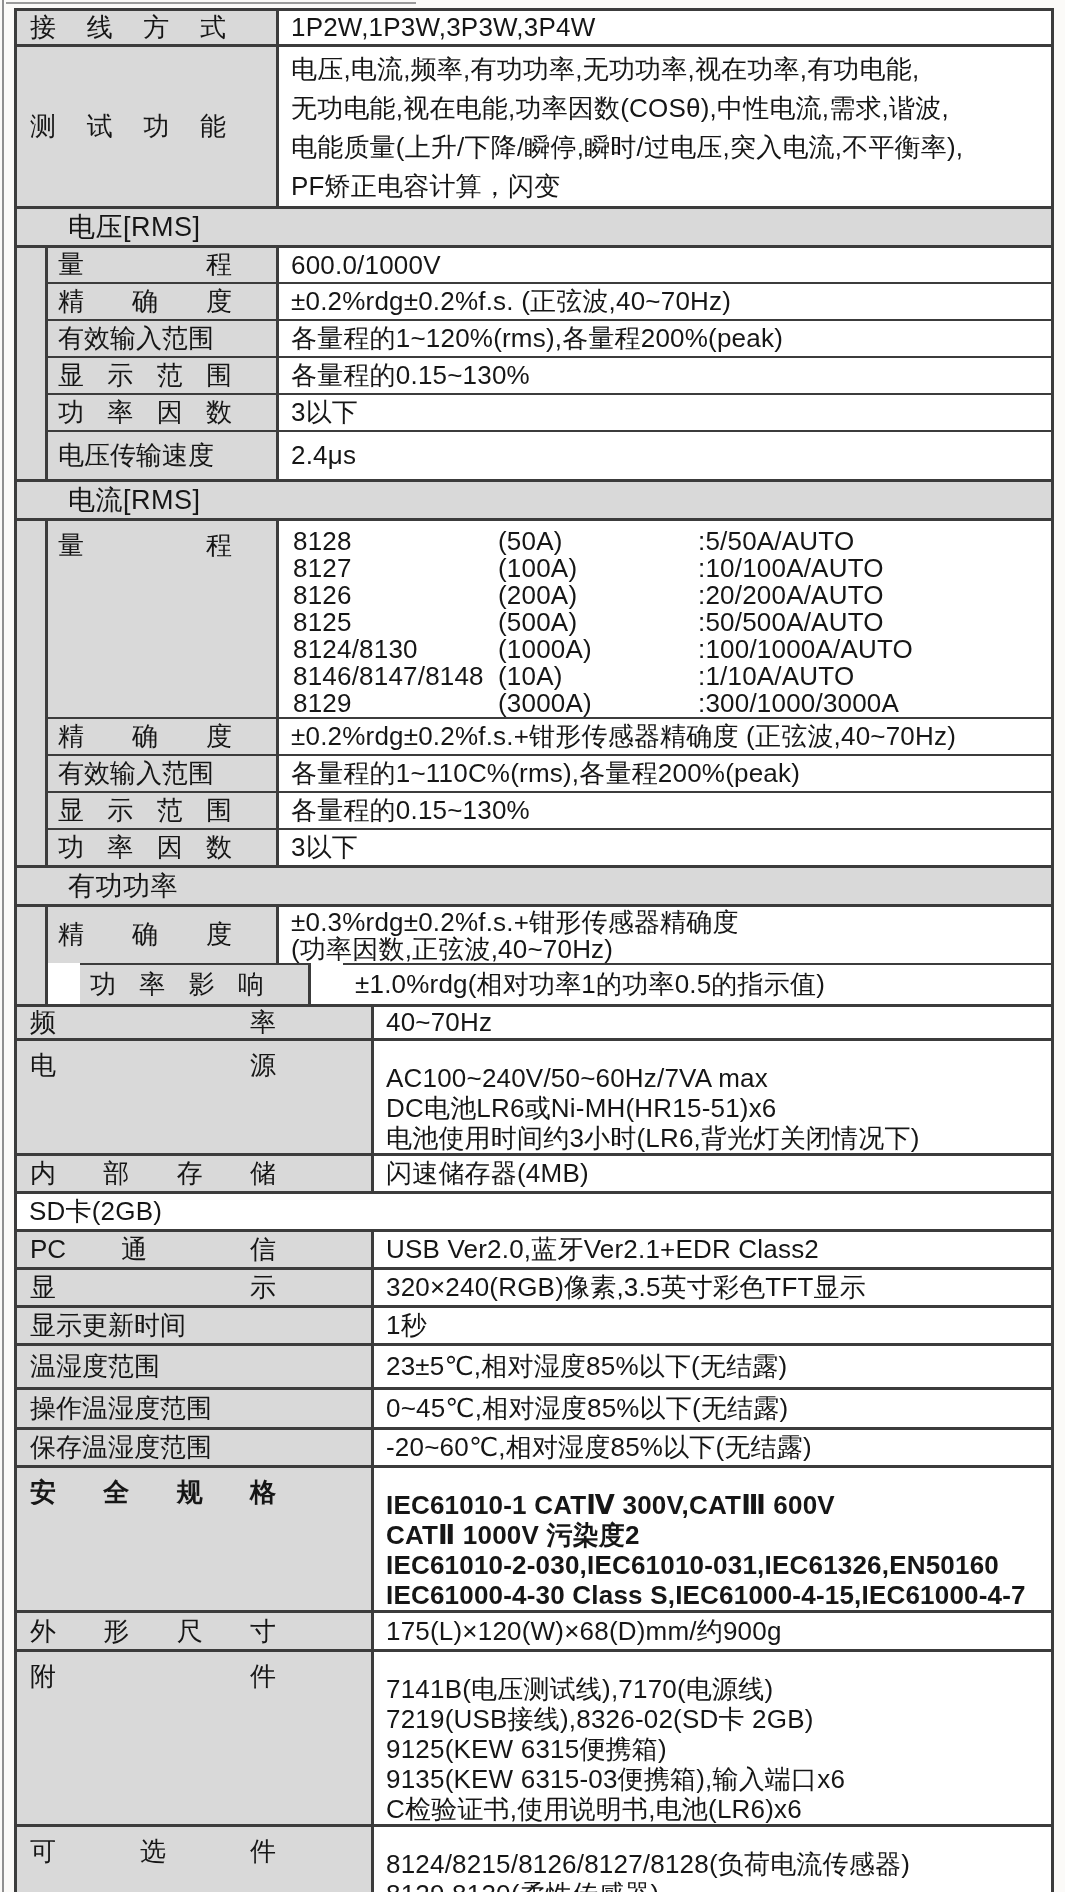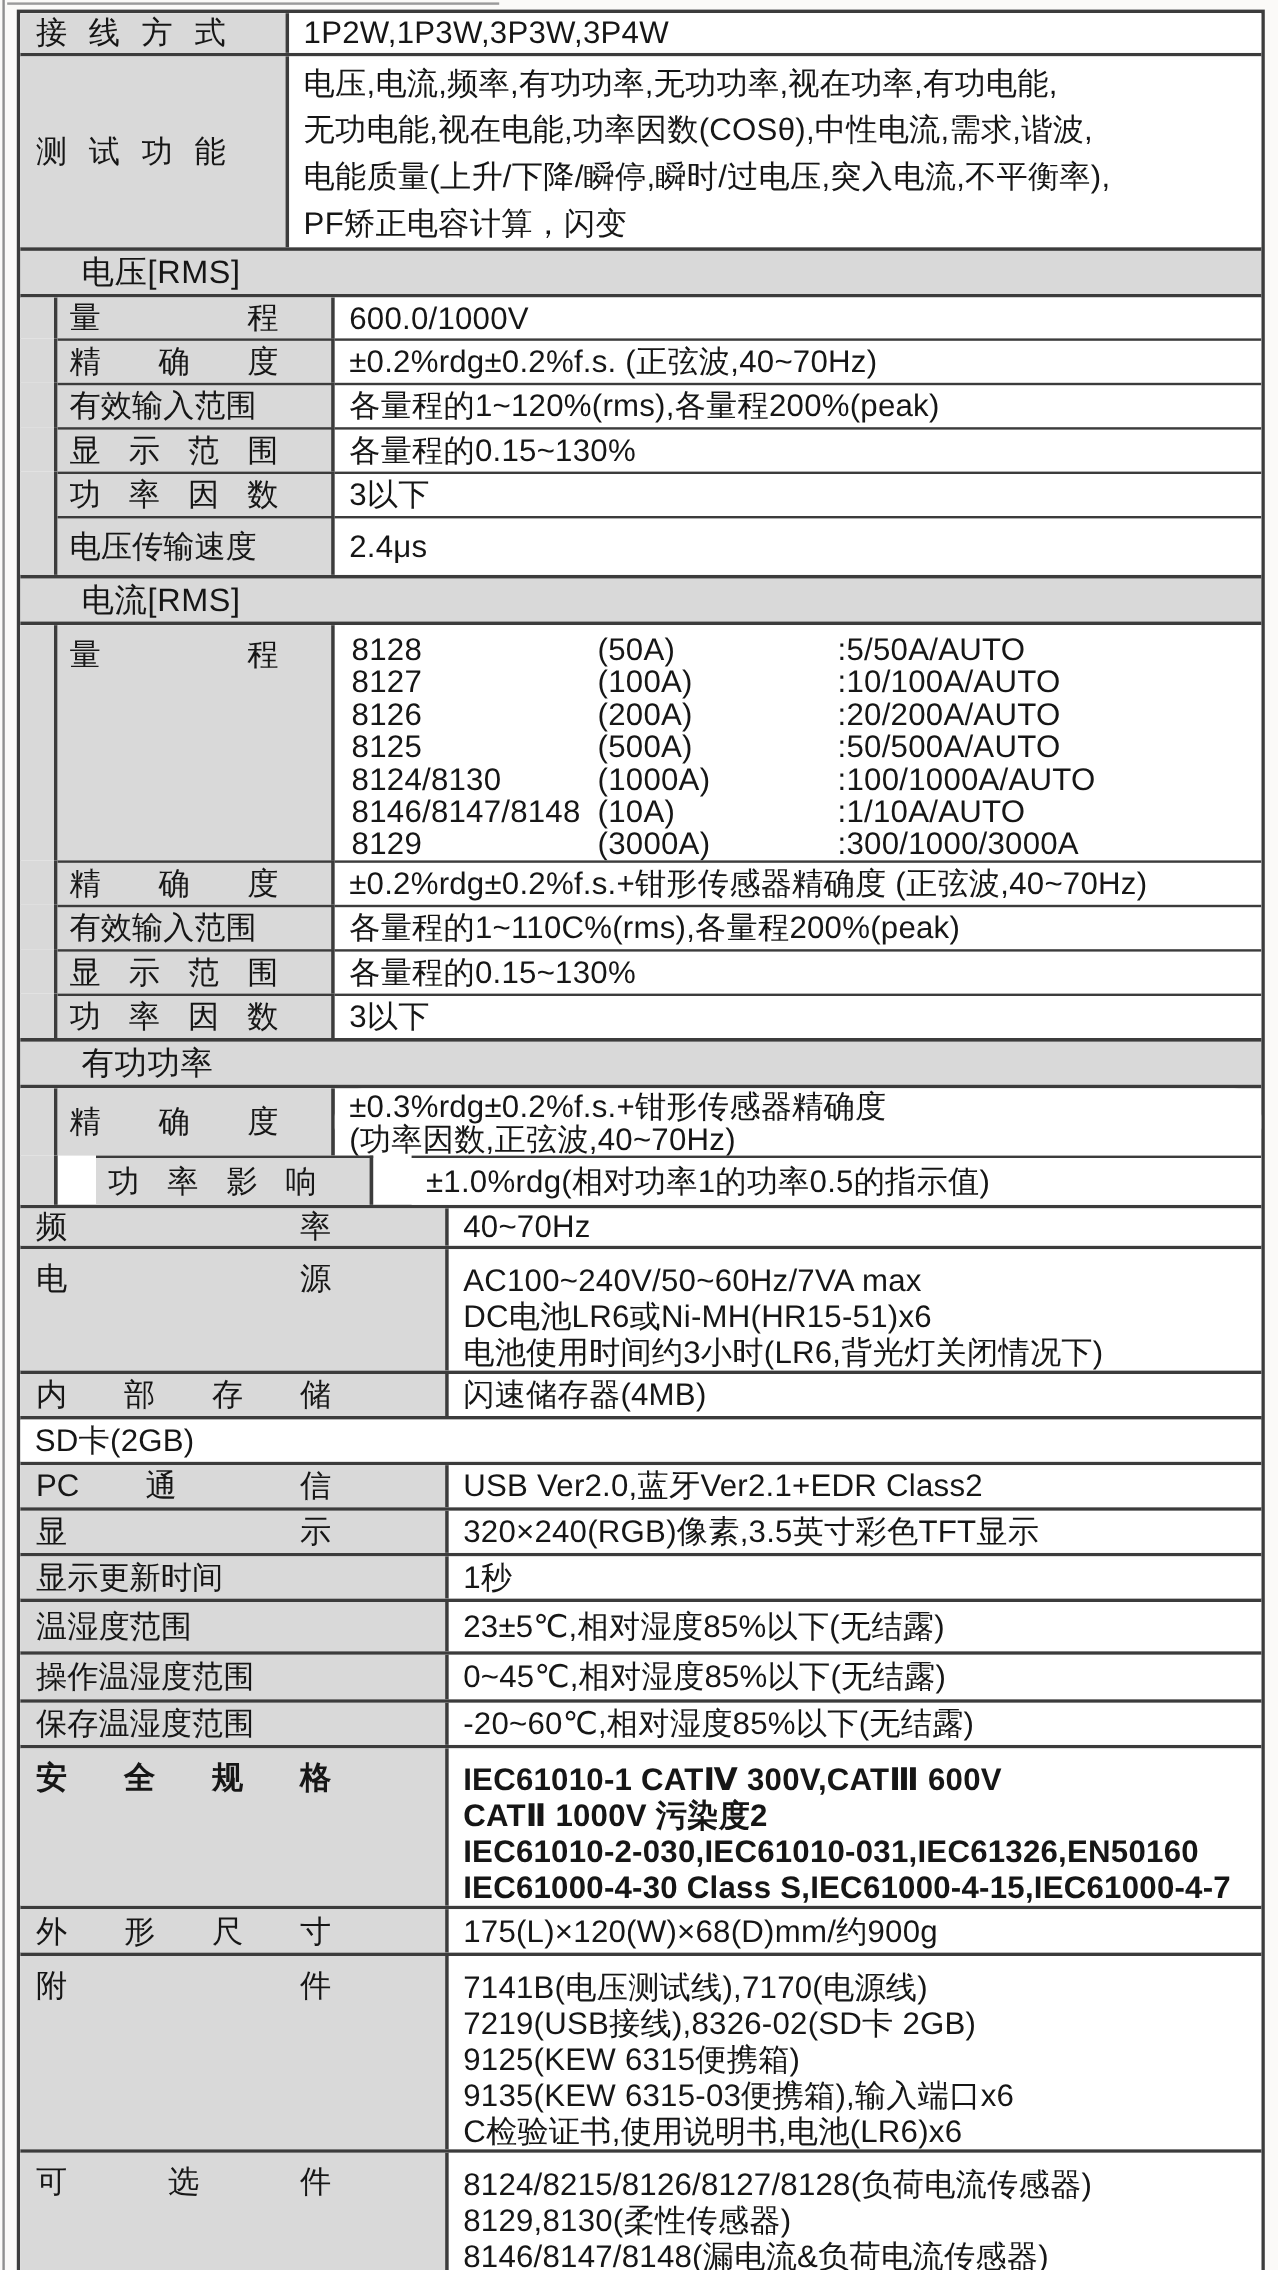--- a/index.html
+++ b/index.html
@@ -20,32 +20,32 @@
     border: 3px solid #3c3c3c;
     background: #ffffff;
   }
   .row { display: flex; align-items: stretch; background: #ffffff; }
   .row.bt { border-top: 3px solid #3c3c3c; }
   .row.kind-section { background: #d9d9d9; border-bottom: 3px solid #3c3c3c; padding-left: 40px; }
   .sec-title { display:flex; align-items:center; padding-left: 11px; font-size: 27px; font-weight: 500; letter-spacing: .5px; }
 
   .indent { flex:none; width: 31px; background:#d9d9d9; border-right: 3px solid #3c3c3c; }
   .lbl { flex:none; background:#d9d9d9; border-right: 3px solid #3c3c3c; display:flex; align-items:center; font-size: 26px; }
-  .kind-top  .lbl { width: 224px; padding: 0 50px 0 13px; }
+  .kind-top  .lbl { width: 262px; padding: 0 50px 0 13px; }
   .kind-sub  .lbl, .kind-subranges .lbl { width: 231px; padding: 0 44px 0 10px; }
   .kind-wide .lbl { width: 357px; padding: 0 95px 0 13px; }
   .lt { display:block; width:100%; line-height: 1.2; }
   .just .lt { text-align: justify; text-align-last: justify; }
   .label-top .lbl { align-items: flex-start; padding-top: 9px; }
 
   .val { flex:1 1 auto; min-width:0; display:flex; align-items:center; padding: 0 8px 0 12px; font-size: 26px; background:#fff; letter-spacing:.2px; }
   .val.multi { display:block; white-space: pre-line; }
   .kind-top  .val.multi { line-height: 39px; padding-top: 3px; }
-  .kind-sub  .val.multi { line-height: 27px; padding-top: 2px; border-radius: 23px; }
-  .kind-wide .val.multi { line-height: 30px; padding-top: 11px; }
+  .kind-sub  .val.multi { line-height: 27px; padding-top: 2px; }
+  .kind-wide .val.multi { line-height: 30px; padding-top: 22px; }
 
   .row.ibt .lbl, .row.ibt .val { border-top: 2px solid #3c3c3c; }
 
   .val.ranges { display:block; padding: 7px 20px 0 14px; }
   .rline { display:grid; grid-template-columns: 205px 200px 1fr; font-size: 26px; line-height: 27px; letter-spacing:.2px; }
 </style>
 </head>
 <body>
 
 <div class="scan-vline"></div>

